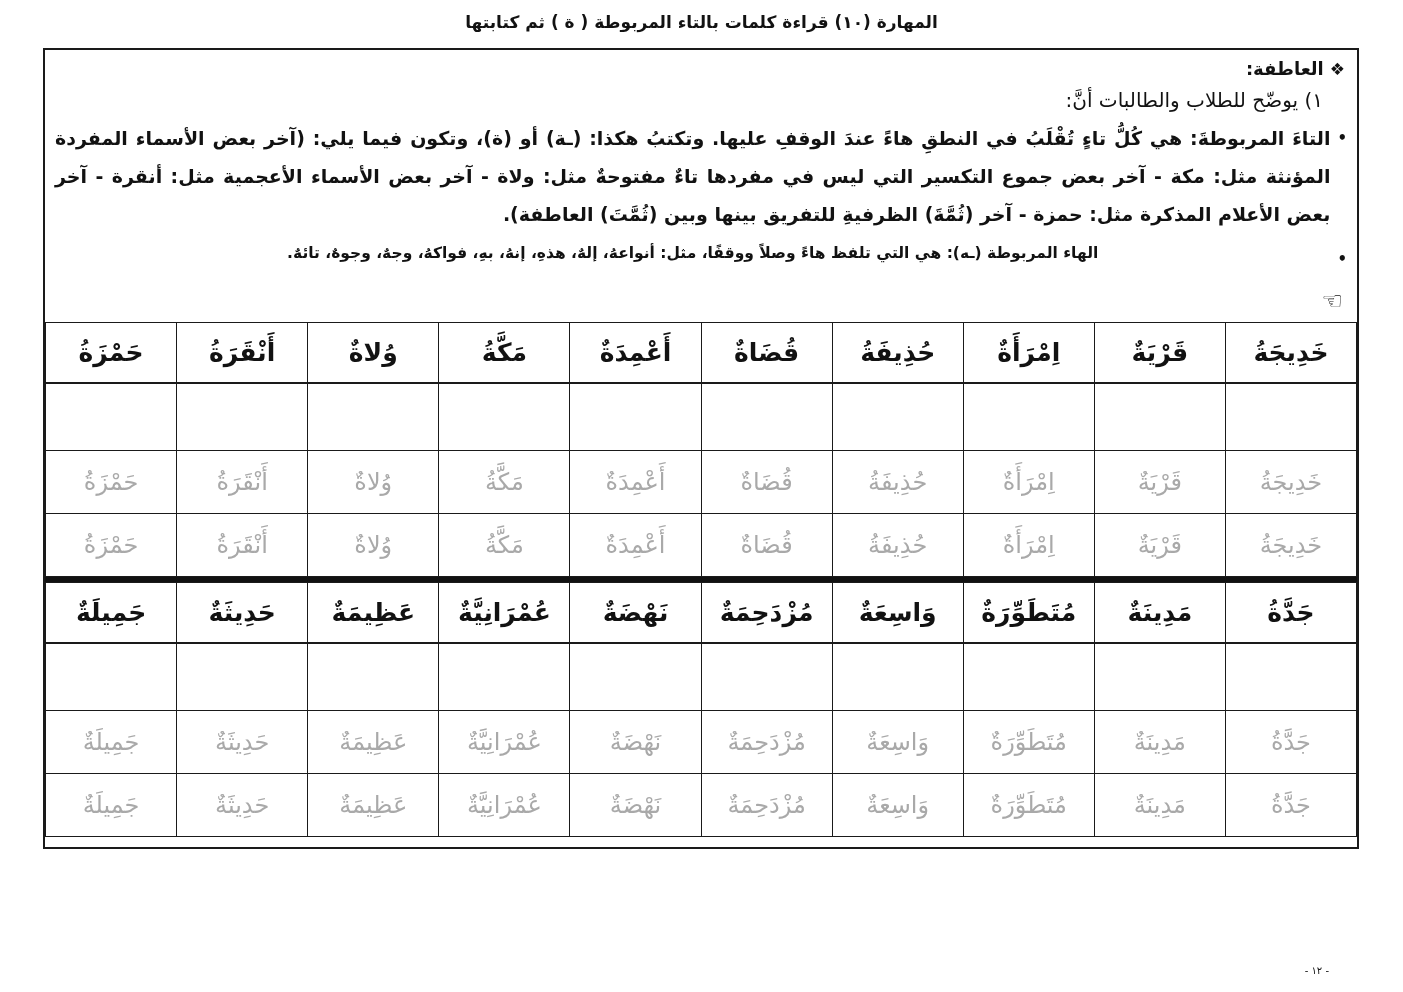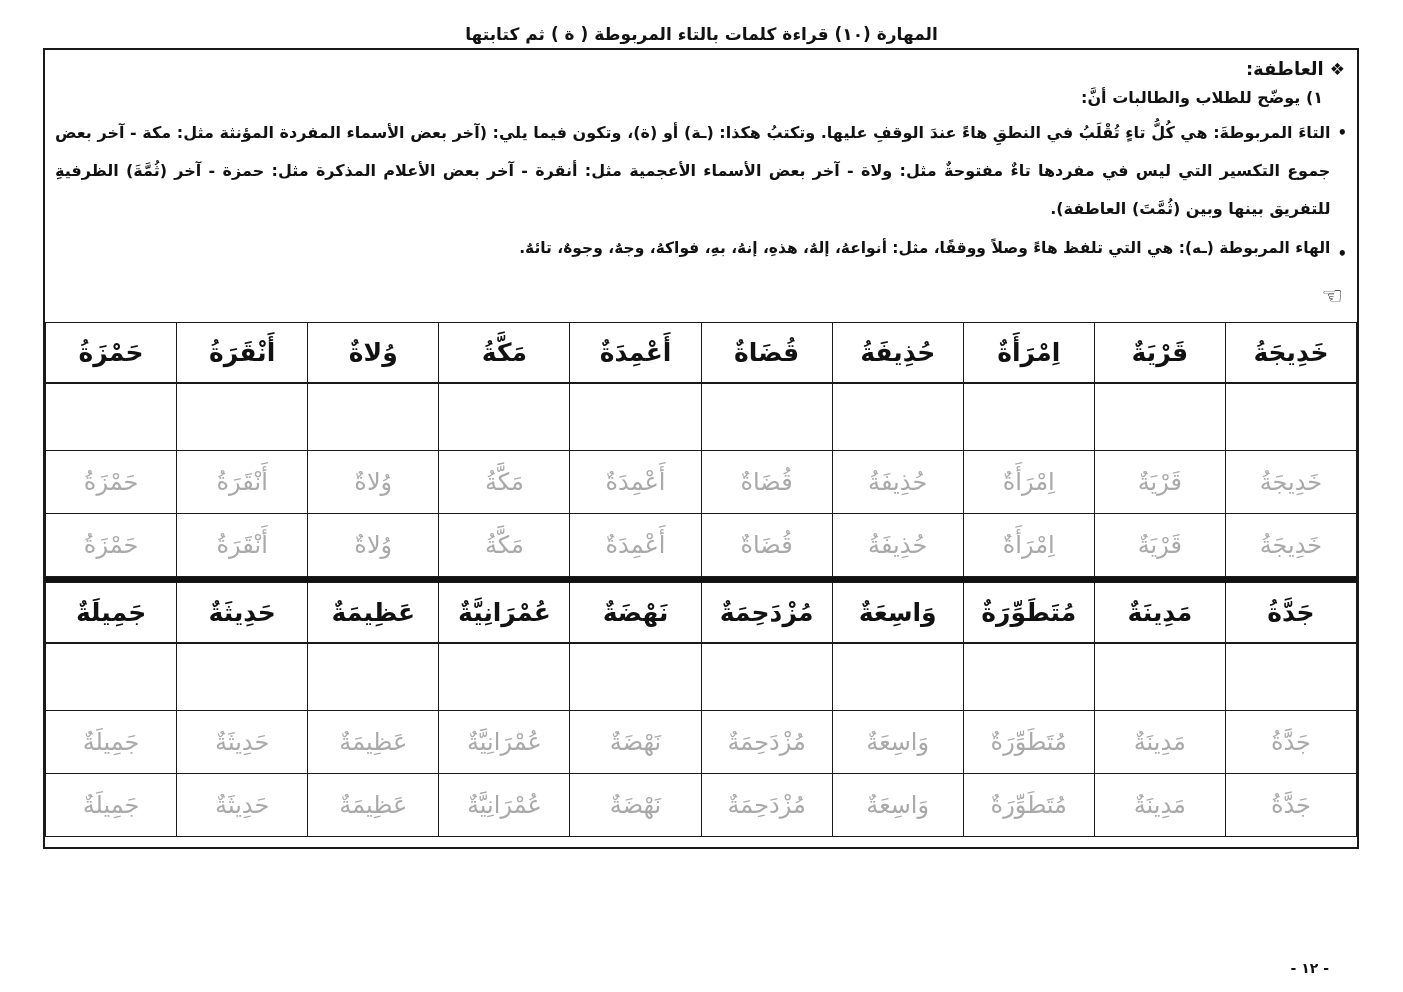--- a/index.html
+++ b/index.html
@@ -9,21 +9,21 @@
     width: 1403px;
     height: 992px;
     font-family: "DejaVu Sans", sans-serif;
     direction: rtl;
     color: #121212;
     position: relative;
     overflow: hidden;
   }
   .doc-title {
     position: absolute;
-    top: 24px;
+    top: 12px;
     left: 0;
     width: 100%;
     text-align: center;
     font-size: 17px;
     font-weight: bold;
     letter-spacing: 0.3px;
   }
   .main-box {
     position: absolute;
     top: 48px;
@@ -43,45 +43,46 @@
   .guidance-heading {
     font-size: 18px;
     font-weight: bold;
     margin: 2px 2px 0 0;
     display: flex;
     align-items: center;
     gap: 6px;
   }
   .diamond-icon { font-size: 17px; }
   .guidance-item {
-    font-size: 16px;
-    font-weight: bold;
+    font-size: 20px;
+    font-weight: normal;
     margin: 9px 24px 0 0;
   }
   .bullet-par {
     display: flex;
     gap: 7px;
     font-weight: bold;
     margin-top: 7px;
   }
   .bullet-glyph {
     font-size: 15px;
     line-height: 38px;
     flex: 0 0 auto;
   }
   .bullet1-text {
-    font-size: 16px;
+    font-size: 19px;
     line-height: 38px;
     text-align: justify;
     flex: 1 1 auto;
   }
   .bullet2-text {
     font-size: 15.5px;
     line-height: 26px;
     flex: 1 1 auto;
+    text-align: center;
   }
   .task-line {
     font-size: 21px;
     font-weight: bold;
     margin: 9px 4px 0 0;
     display: flex;
     align-items: center;
     gap: 10px;
   }
   .hand-icon { font-size: 24px; font-weight: normal; }
@@ -111,22 +112,22 @@
     color: #a9a9a9;
   }
   .table-divider {
     height: 5px;
     background: #111111;
   }
   .page-number {
     position: absolute;
     bottom: 16px;
     right: 74px;
-    font-size: 14px;
-    font-weight: bold;
+    font-size: 10px;
+    font-weight: normal;
     letter-spacing: 2px;
   }
 </style>
 </head>
 <body>
 
 <div class="doc-title">المهارة (١٠) قراءة كلمات بالتاء المربوطة ( ة ) ثم كتابتها</div>
 
 <div class="main-box">
 

